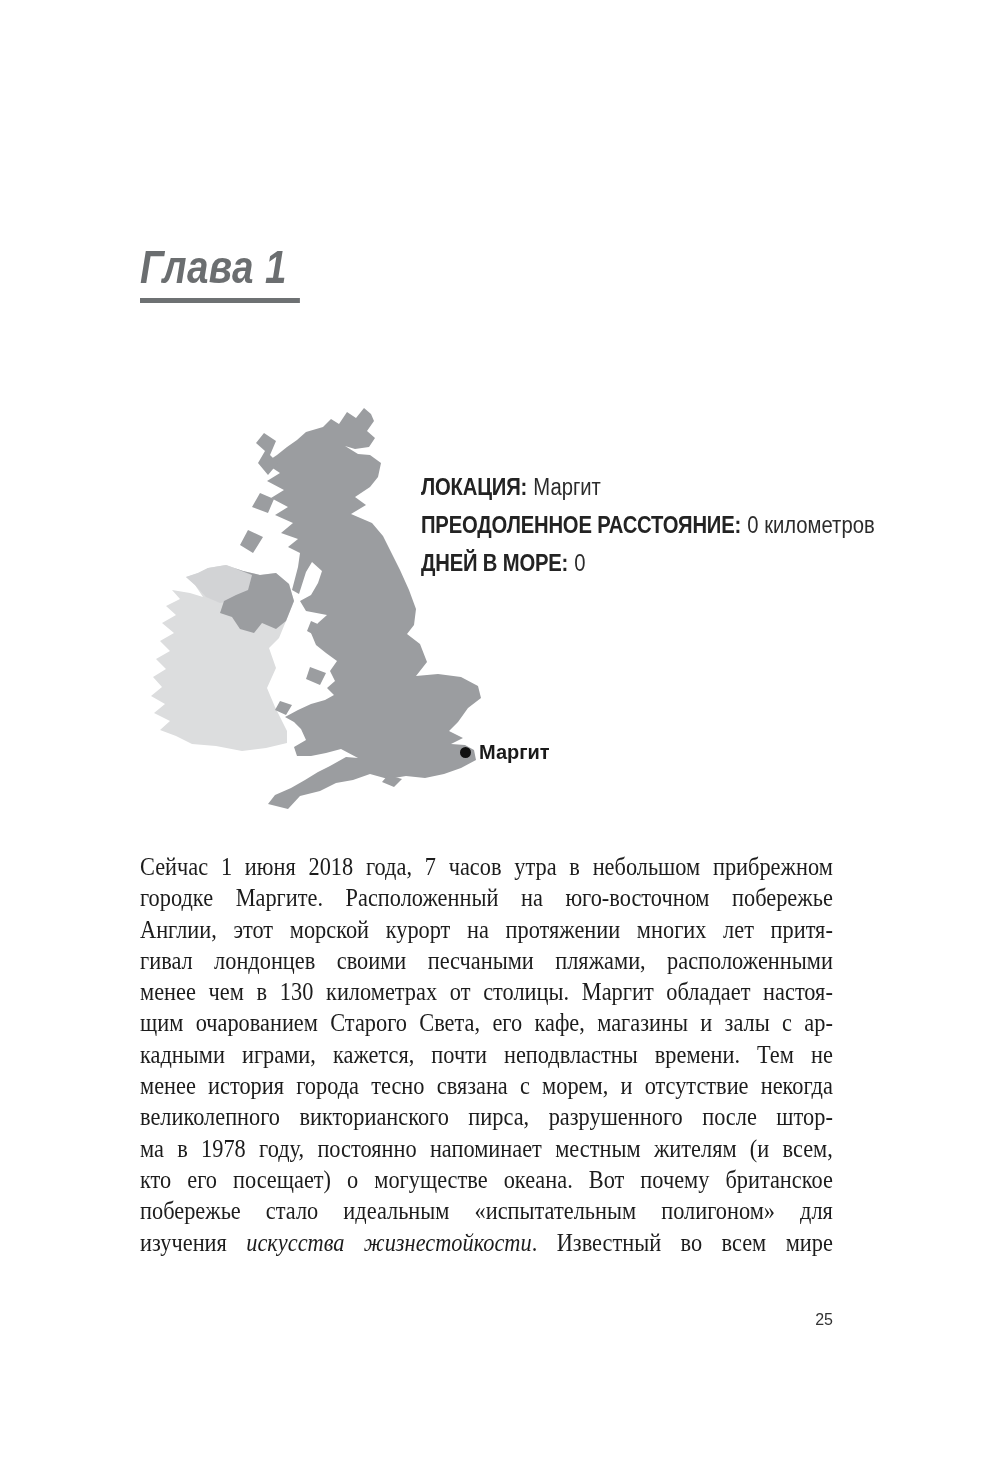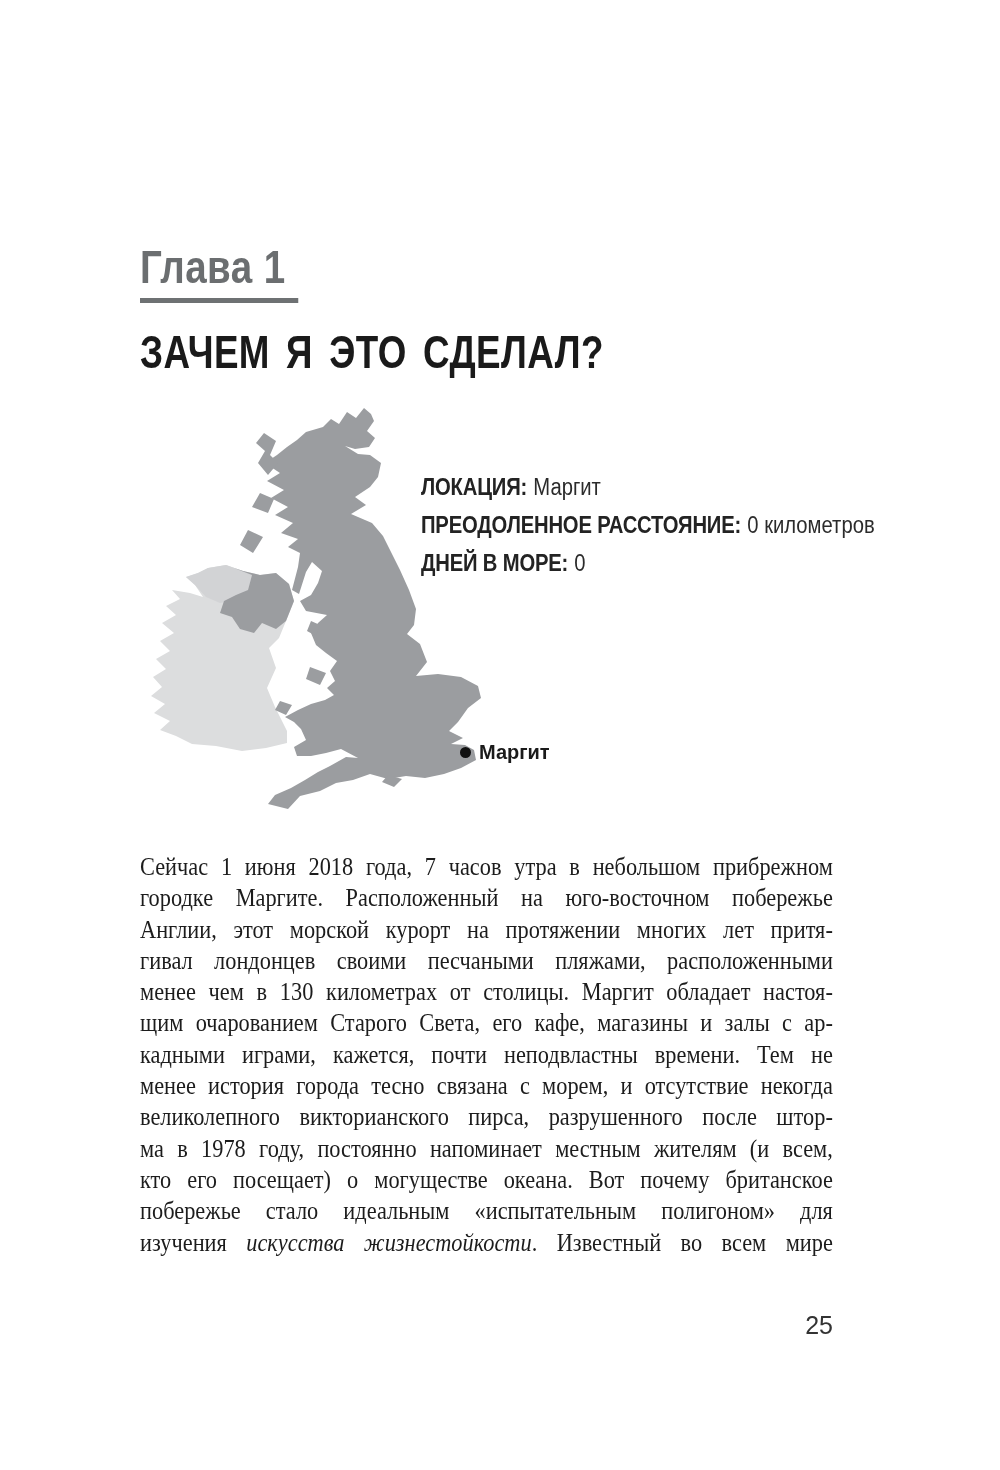--- a/index.html
+++ b/index.html
@@ -3,21 +3,21 @@
 <meta charset="utf-8">
 <style>
   html,body { margin:0; padding:0; background:#ffffff; }
   .page {
     position:relative; width:1000px; height:1470px; margin:0 auto;
     background:#ffffff; overflow:hidden;
     font-family:"Liberation Sans", sans-serif;
   }
 
   
-  .chapter-label { position:absolute; left:140px; top:241px; }
+  .chapter-label { position:absolute; left:140px; top:241px;font-style:italic; }
   .chapter-label .txt {
     display:inline-block; transform:scaleX(.82); transform-origin:0 0;
     font-weight:bold; font-size:47px; line-height:1.1; color:#6b6e70;
     letter-spacing:0.5px; padding:0 16px 5px 0; border-bottom:5px solid #6e7173;
   }
   .chapter-title { position:absolute; left:140px; top:327px; }
   .chapter-title .txt {
     display:inline-block; transform:scaleX(.8); transform-origin:0 0;
     font-weight:bold; font-size:46px; line-height:1.1; color:#1a1a1a;
     letter-spacing:0.5px; word-spacing:7px; white-space:nowrap;
@@ -41,35 +41,32 @@
     position:absolute; left:140px; top:851px; width:775px;
     transform:scaleX(.894); transform-origin:0 0;
     font-family:"Liberation Serif", serif;
     font-size:25px; line-height:31.3px; color:#1c1c1c;
   }
   .bline { text-align:justify; text-align-last:justify; }
   .bline em { font-style:italic; }
 
   .page-number {
     position:absolute; left:140px; top:1311px; width:693px; text-align:right;
-    font-size:25px; color:#333333;
+    font-size:16px; color:#333333;
   }
 </style>
 </head>
 <body>
 
 <div class="page">
 
   <div class="chapter-label">
     <span class="txt">Глава 1</span>
   </div>
 
-  <h1 class="chapter-title" style="margin:0;">
-    <span class="txt">ЗАЧЕМ Я ЭТО СДЕЛАЛ?</span>
-  </h1>
 
   <div class="map-section">
     <svg class="map-svg" width="345" height="420" viewBox="0 0 345 420" aria-hidden="true">
       <path d="M60,163 L78,160 95,166 112,170 128,168 141,179 146,196 138,216 131,233 121,243 128,263 119,283 127,302 139,326 139,338 118,343 94,346 68,341 44,339 28,331 12,325 22,316 6,308 17,299 3,291 14,282 5,272 18,264 8,254 22,246 12,236 26,228 14,218 28,210 18,201 32,194 24,185 42,188 55,192 47,180 38,172 50,168 Z" fill="#dcddde"></path>
       <path d="M60,163 L78,160 95,166 104,170 100,185 88,195 72,198 58,192 47,180 38,172 50,168 Z" fill="#d2d3d5"></path>
       <path d="M86,163 L95,166 112,170 128,168 141,179 146,196 138,216 128,224 114,218 106,228 92,224 84,212 72,208 76,196 88,190 100,185 104,170 Z" fill="#9b9da0"></path>
       <g fill="#9b9da0">
         <path d="M175,22 L183,14 191,19 199,7 208,13 216,3 223,9 226,16 219,26 227,33 221,42 207,44 197,41 210,49 222,50 233,58 230,72 222,82 207,92 218,100 203,109 224,118 235,131 243,147 252,165 261,185 268,204 266,220 259,229 272,239 279,257 268,271 290,269 313,272 330,281 333,293 320,303 310,317 301,326 315,333 303,339 317,340 326,345 328,355 313,363 296,369 277,373 258,371 240,374 222,369 205,375 188,378 172,386 152,391 140,404 120,399 127,390 143,383 157,375 170,367 182,361 198,352 210,353 193,344 178,348 163,351 149,351 146,342 158,335 153,324 146,317 137,312 150,305 163,299 177,295 186,290 179,283 187,276 182,266 189,256 178,248 168,240 163,228 170,218 179,210 158,206 152,196 163,190 170,178 174,166 164,157 158,167 151,189 144,185 150,162 152,148 140,142 150,134 133,128 145,118 127,110 140,102 123,93 136,85 119,76 132,68 117,58 129,50 139,42 149,35 158,27 Z"></path>
         <path d="M116,28 L128,36 122,50 130,58 120,70 110,58 117,46 108,38 Z
                  M112,88 L126,94 120,108 104,102 Z

